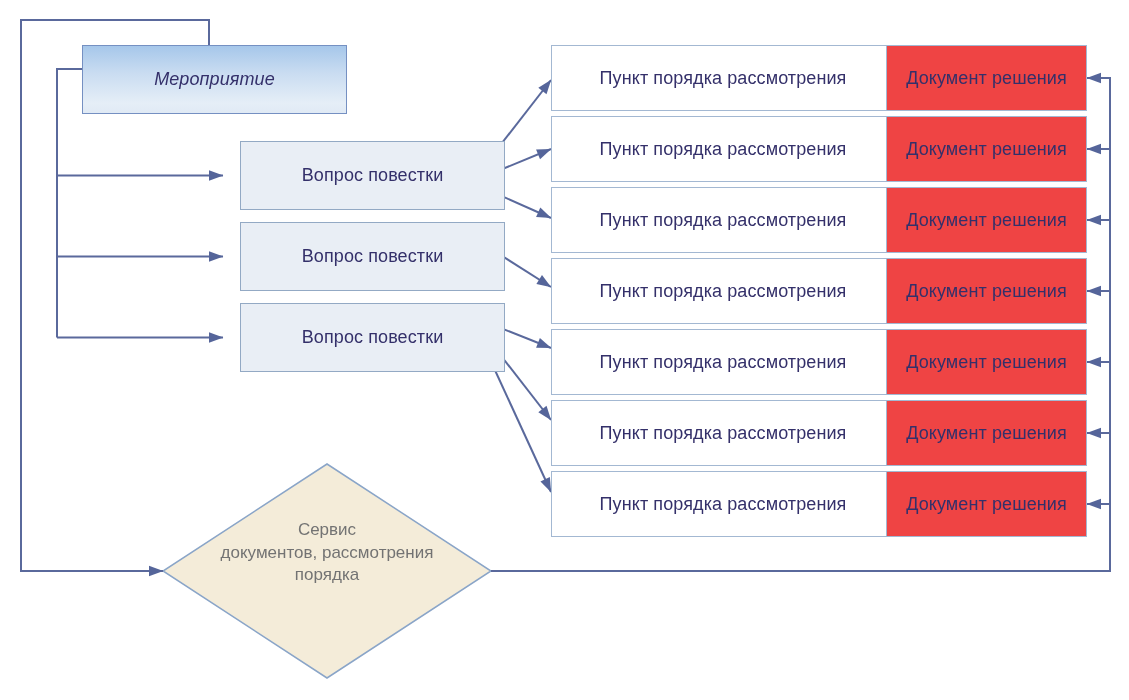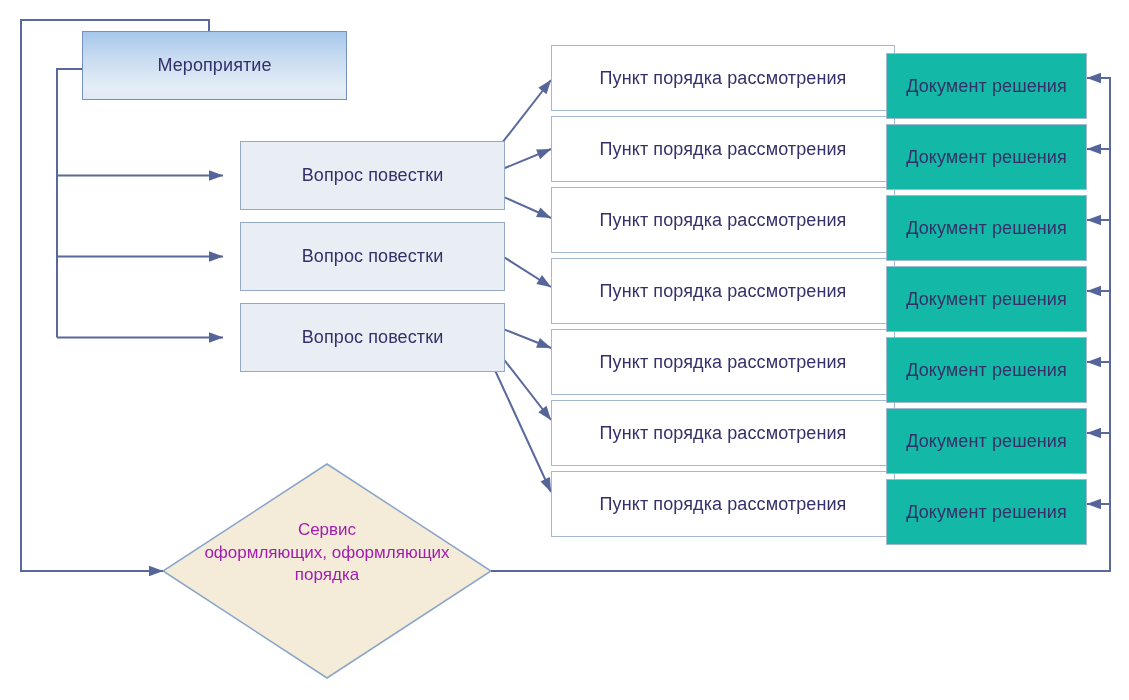--- a/index.html
+++ b/index.html
@@ -18,46 +18,46 @@
     box-sizing: border-box;
     display: flex;
     align-items: center;
     justify-content: center;
     text-align: center;
     color: #34306a;
     font-size: 18px;
     letter-spacing: 0.1px;
   }
   .event {
-    left: 82px; top: 31px; width: 265px; height: 69px;
+    left: 82px; top: 45px; width: 265px; height: 69px;
     border: 1.5px solid #7590c2;
     background: linear-gradient(to bottom, #a6c7ea 0%, #c9dcf1 40%, #e5eef7 85%, #e0eaf5 100%);
+    font-style: italic;
   }
   .agenda {
     left: 223px; width: 265px; height: 69px;
     border: 1.5px solid #93a9c4;
     background: #e9eef5;
     margin-left: 17px;
   }
   .consideration {
     left: 551px; width: 344px; height: 66px;
     border: 1.5px solid #a3b8d2;
     background: #ffffff;
   }
   .decision {
     left: 886px; width: 201px; height: 66px;
     border: 1.5px solid #a3b8d2;
-    background: #14b8a6;
-    margin-top: 8px;
+    background: #ef4444;
   }
   .diamond-label {
     position: absolute;
     left: 197px; top: 519px; width: 260px;
     text-align: center;
-    color: #a21caf;
+    color: #737373;
     font-size: 17px;
     line-height: 1.33;
   }
 </style>
 </head>
 <body>
 
 <div class="canvas">
 
   <svg class="wires" viewBox="0 0 1129 700" xmlns="http://www.w3.org/2000/svg">
@@ -157,17 +157,17 @@
   </div>
   <div class="node decision" style="top:400px">
     <span>Документ решения</span>
   </div>
   <div class="node decision" style="top:471px">
     <span>Документ решения</span>
   </div>
 
   <div class="diamond-label">
     <div>Сервис</div>
-    <div>оформляющих, оформляющих</div>
+    <div>документов, рассмотрения</div>
     <div>порядка</div>
   </div>
 
 </div>
 
 </body></html>

